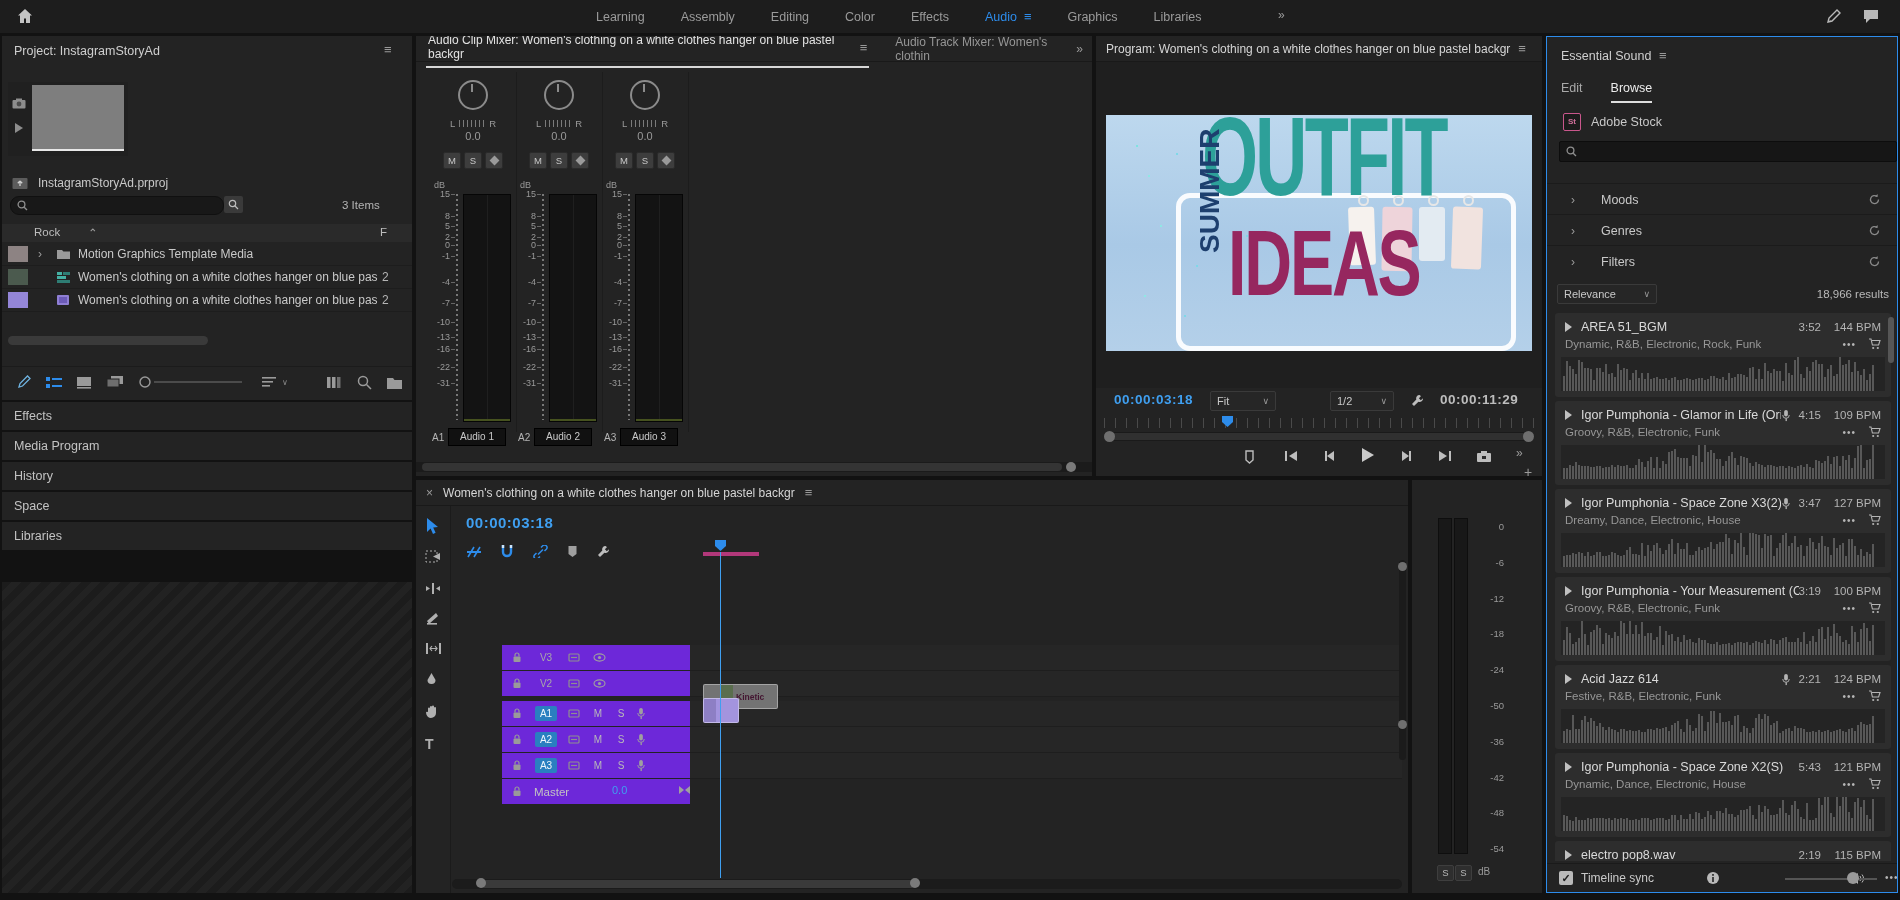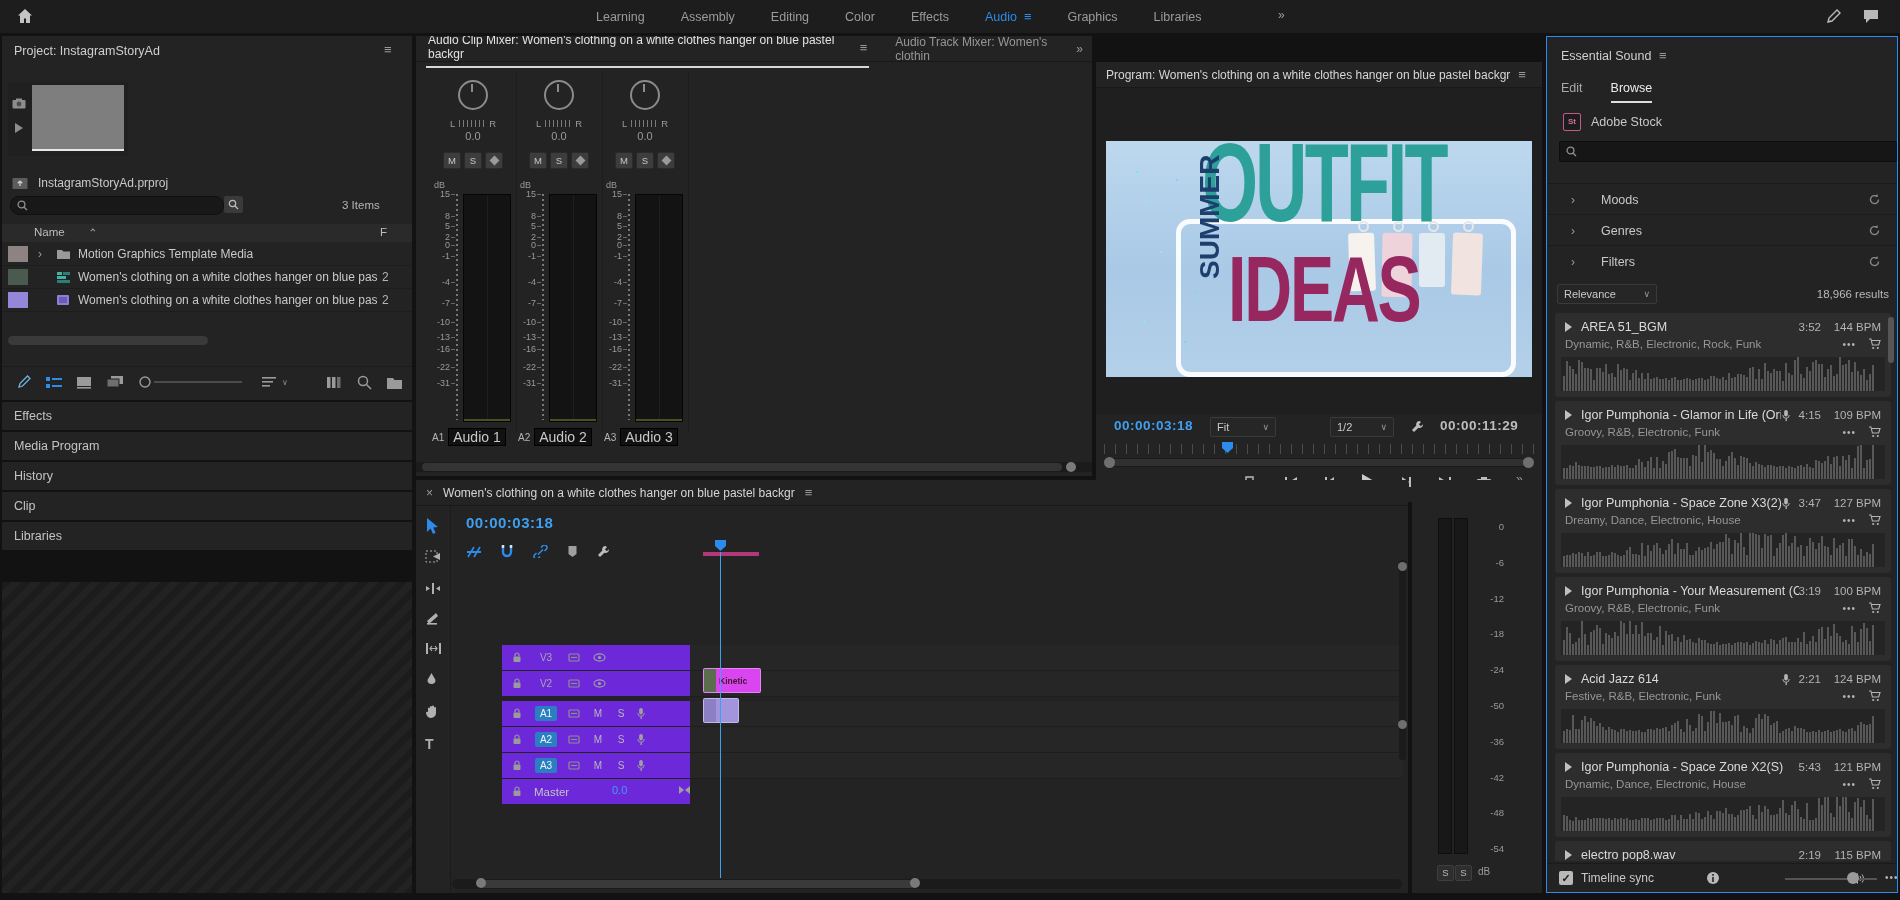--- a/index.html
+++ b/index.html
@@ -69,27 +69,27 @@
   .dbu{position:absolute;left:4px;top:108px;font-size:9px;color:#9a9a9a;}
   .db-scale{position:absolute;left:0px;top:122px;width:22px;height:200px;}
   .db-tick{position:absolute;right:2px;font-size:9px;color:#9a9a9a;transform:translateY(-50%);}
   .db-tick::after{content:"";position:absolute;right:-5px;top:50%;width:4px;height:1px;background:#666;}
   .groove{position:absolute;left:26px;top:122px;width:2px;height:226px;background:repeating-linear-gradient(#787878 0 2px,transparent 2px 5px);}
   .mixmeter{position:absolute;left:33px;top:122px;width:46px;height:226px;background:#131313;border:1px solid #060606;}
   .mixmeter::before{content:"";position:absolute;left:50%;top:0;width:1px;height:100%;background:#1f1f1f;}
   .mixmeter::after{content:"";position:absolute;left:0;bottom:0;width:100%;height:2px;background:#46521f;}
   .chanrow{position:absolute;left:0;top:356px;width:86px;display:flex;align-items:center;}
   .channum{font-size:10px;color:#b5b5b5;margin-left:2px;width:16px;}
-  .chanbox{width:56px;height:16px;background:#111;border:1px solid #000;color:#c9c9c9;font-size:14px;text-align:center;line-height:16px;}
+  .chanbox{width:56px;height:16px;background:#111;border:1px solid #000;color:#c9c9c9;font-size:10px;text-align:center;line-height:16px;}
   .hscroll{position:absolute;left:0;bottom:4px;height:10px;background:#1b1b1b;}
   .hthumb{position:absolute;top:1px;height:8px;background:#343434;border-radius:4px;}
   .knobdot{width:10px;height:10px;border-radius:50%;background:#7a7a7a;position:absolute;top:-1px;}
 
   
-  #program{left:1096px;top:36px;width:446px;height:440px;margin-top:26px;}
+  #program{left:1096px;top:36px;width:446px;height:440px;}
   #viewer{position:absolute;left:0;top:26px;width:446px;height:326px;background:#1f1f1f;}
   #poster{position:absolute;left:10px;top:53px;width:426px;height:236px;overflow:hidden;
           background:linear-gradient(180deg,#bdd8ee 0%,#a9c9e6 55%,#b4d0e9 100%);}
   #rack{position:absolute;left:70px;top:78px;width:330px;height:148px;border:5px solid rgba(255,255,255,.92);border-radius:14px;}
   .cloth{position:absolute;top:92px;border-radius:3px;}
   .hook{position:absolute;top:80px;width:7px;height:7px;border:2px solid #e7e7e7;border-radius:50%;background:transparent;}
   #sparkles{position:absolute;left:30px;top:30px;width:2px;height:2px;background:#7fe3e0;
     box-shadow:12px 30px #8fe8e4,40px 8px #7fd8e8,24px 80px #8fe8e4,60px 120px #7fd8e8,8px 150px #8fe8e4,48px 170px #7fd8e8,90px 40px #8fe8e4,110px 90px #7fd8e8,70px 60px #93e8f0;}
   #txt-summer{position:absolute;left:88px;top:22px;width:118px;transform:translateY(116px) rotate(-90deg);transform-origin:0 0;
      font-size:28px;font-weight:700;letter-spacing:0px;color:#1d3f6e;text-align:center;transform-box:border-box;}
@@ -276,21 +276,21 @@
     <input style="">
   </div>
   <span class="r" style="left:222px;top:160px;width:19px;height:17px;background:#3a3a3a;border-radius:2px;">
     <svg width="11" height="11" viewBox="0 0 11 11" style="margin:3px auto;">
         <circle cx="4.5" cy="4.5" r="3.2" fill="none" stroke="#bdbdbd" stroke-width="1.2"></circle>
         <path d="M7 7l3 3" stroke="#bdbdbd" stroke-width="1.2"></path>
       </svg>
     </span>
   <span id="proj-items-count">3 Items</span>
   <div id="proj-listhead">
-    <span class="r" style="left:32px;top:2px;">Name</span>
+    <span class="r" style="left:32px;top:2px;">Rock</span>
     <span class="r" style="left:86px;top:2px;color:#9a9a9a;">⌃</span>
     <span class="r" style="left:378px;top:2px;">F</span>
   </div>
   <div id="proj-rows">
       <div class="prow type-bin">
     <span class="pthumb"></span>
     <span class="pchev">›</span>
     <span class="picon picon-bin">
       <svg width="15" height="12" viewBox="0 0 15 12">
             <path d="M1 2h5l1.4 1.6H14V11H1z" fill="#9a9a9a"></path>
@@ -397,21 +397,21 @@
     <div class="collapsed-panel">
     <span>Effects</span>
   </div>
     <div class="collapsed-panel">
     <span>Media Program</span>
   </div>
     <div class="collapsed-panel">
     <span>History</span>
   </div>
     <div class="collapsed-panel">
-    <span>Clip</span>
+    <span>Space</span>
   </div>
     <div class="collapsed-panel">
     <span>Libraries</span>
   </div>
   </div>
 <div id="hatch"></div>
 
 <div id="mixer" class="panel">
   <div class="tabrow">
     <span class="tab-active">
@@ -1746,21 +1746,21 @@
       </div>
       <span id="master-gain">0.0</span>
       <span id="master-bowtie">
         <svg width="13" height="10" viewBox="0 0 13 10">
             <path d="M1 1v8l5-4zM12 1v8L7 5z" fill="#9f9f9f"></path>
           </svg>
         </span>
     </div>
   </div>
   <div id="clips-layer" style="position: absolute; left: 0px; top: 0px; width: 992px; height: 413px; pointer-events: none;">
-      <div class="clip" style="left: 287px; top: 188px; width: 56px; background: #d946ef;">
+      <div class="clip" style="left: 287px; top: 204px; width: 56px; background: #737373; padding-left: 17px;">
         <span class="cthumb"></span>
         <span class="clabel">Kinetic</span>
       </div>
       <div class="clip" style="left: 287px; top: 218px; width: 34px; background: rgb(163, 148, 222);">
         <span class="cthumb" style="background: rgb(141, 127, 196);"></span>
         <span class="clabel"></span>
       </div>
     </div>
   <div id="tl-vscroll">
     <span class="vknob" style="top:2px;"></span>

